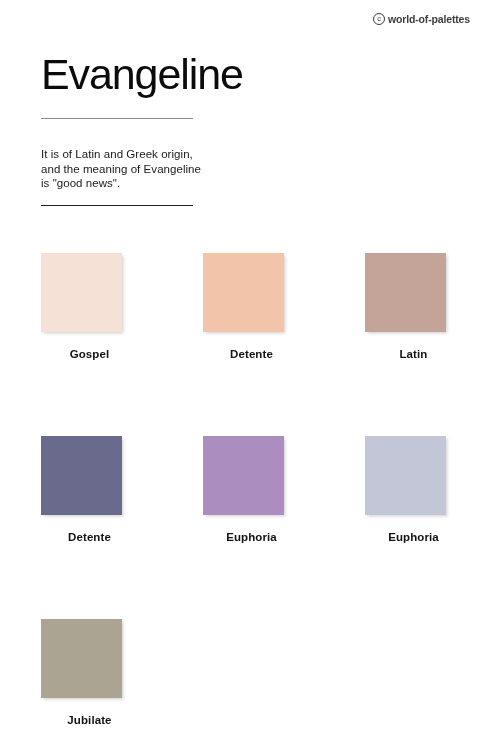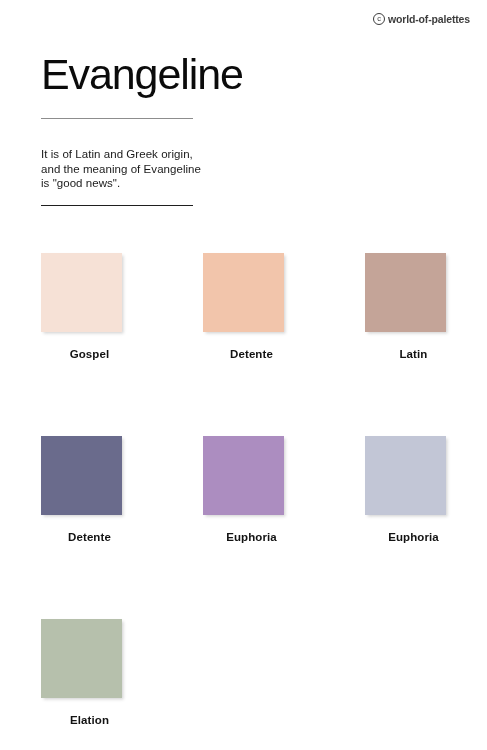--- a/index.html
+++ b/index.html
@@ -154,16 +154,16 @@
   <div class="swatch-cell">
     <div class="swatch-chip" style="background-color: rgb(172, 141, 192);"></div>
     <div class="swatch-label">Euphoria</div>
   </div>
 
   <div class="swatch-cell">
     <div class="swatch-chip" style="background-color: rgb(194, 198, 214);"></div>
     <div class="swatch-label">Euphoria</div>
   </div>
   <div class="swatch-cell">
-    <div class="swatch-chip" style="background-color: rgb(182, 192, 172);"></div>
-    <div class="swatch-label">Elation</div>
+    <div class="swatch-chip" style="background-color: rgb(171, 164, 146);"></div>
+    <div class="swatch-label">Jubilate</div>
   </div>
 </div>
 
 </body></html>

